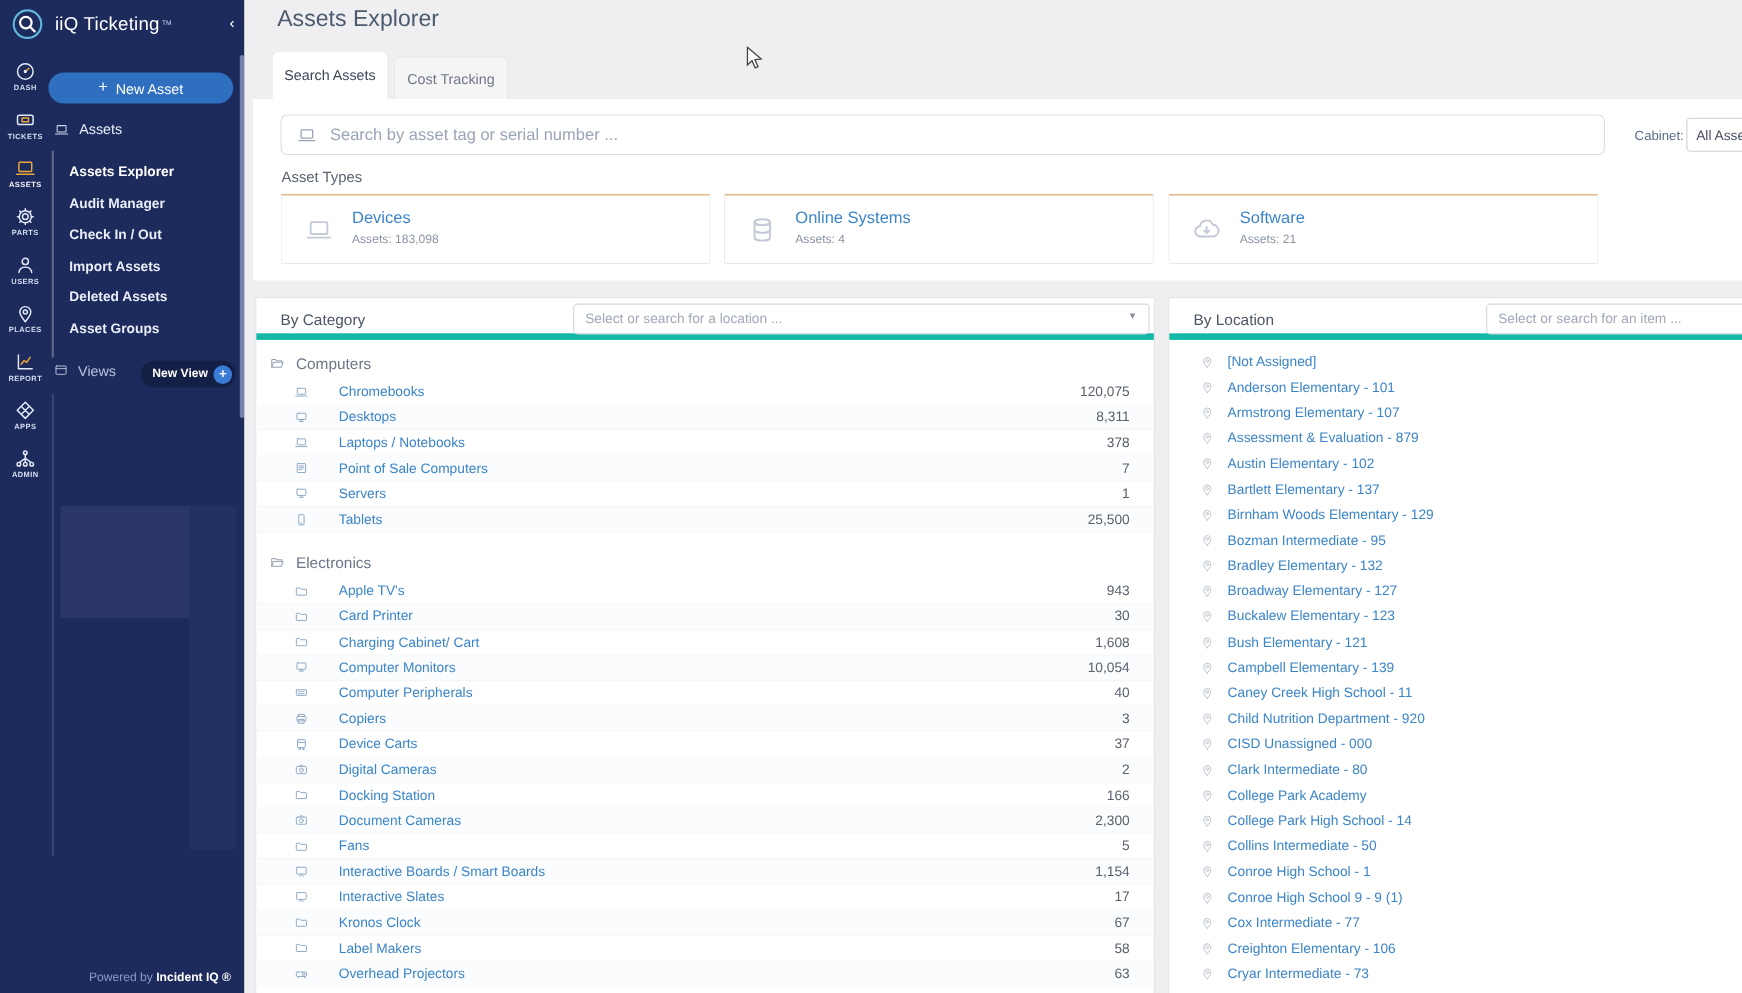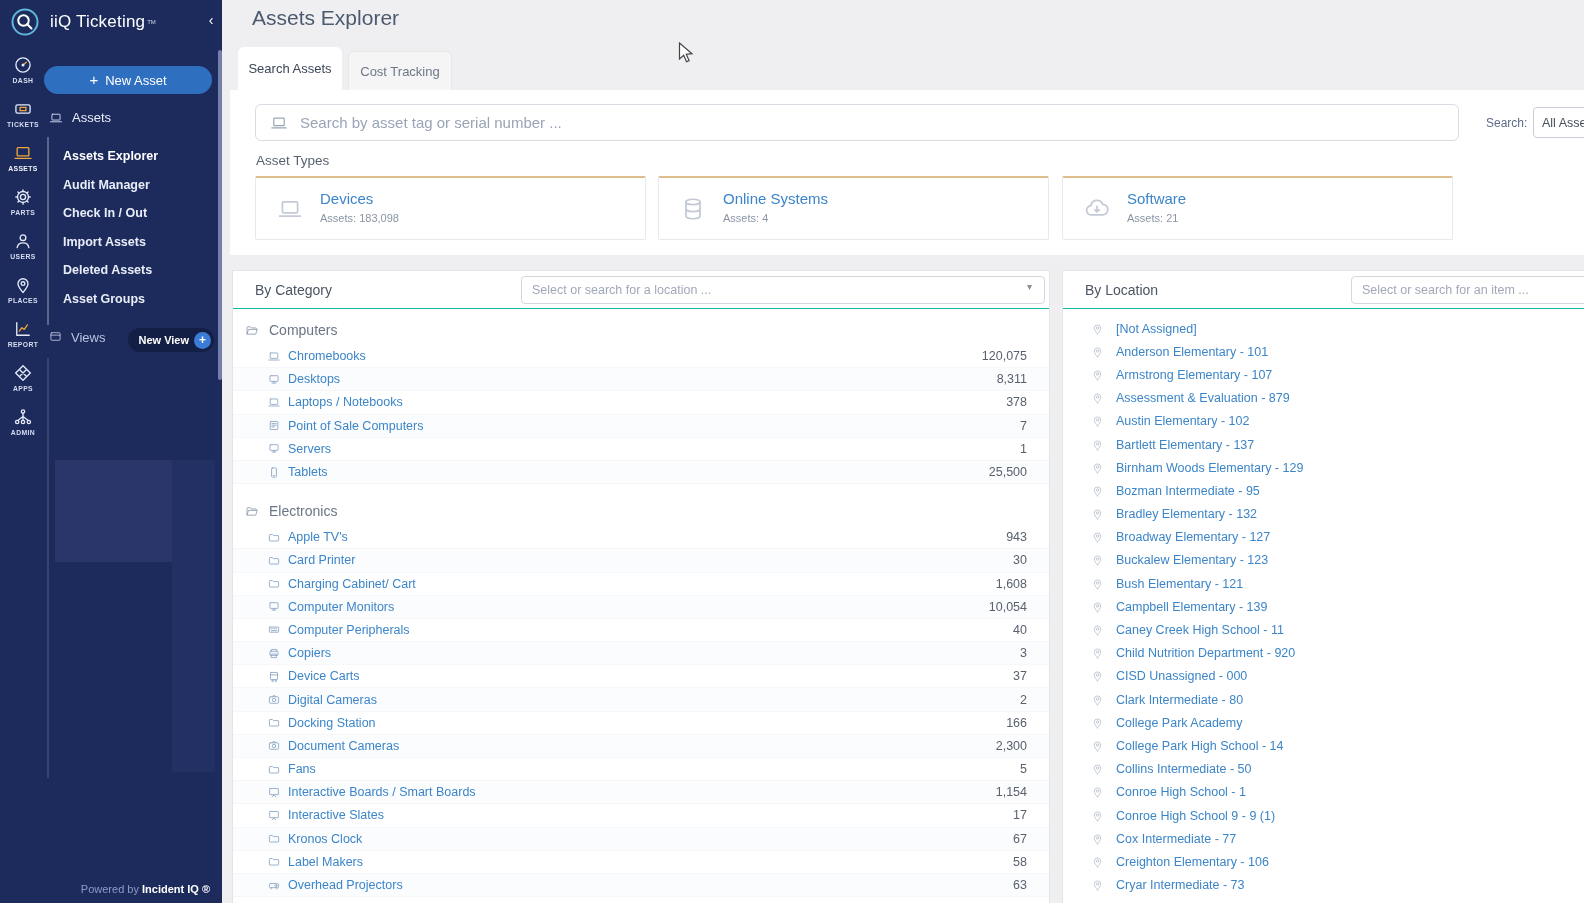--- a/index.html
+++ b/index.html
@@ -45,21 +45,21 @@
   #sb-artifact2 { position:absolute; left:172px; top:460px; width:43px; height:312px; background:rgba(128,122,198,.07); }
   #sb-scrollthumb { position:absolute; left:218px; top:50px; width:4px; height:330px; background:rgba(185,200,235,.55); border-radius:2px; }
 
   #sb-footer { position:absolute; right:12px; bottom:8px; font-size:11px; color:#8b9bc6; }
   #sb-footer b { color:#ffffff; font-weight:700; }
 
   
   #main { position:absolute; left:222px; top:0; width:1362px; height:903px; }
   #page-title { position:absolute; left:30px; top:6px; font-size:21px; color:#4b5a6e; font-weight:400; }
 
-  .tab { position:absolute; font-size:13px; cursor:pointer; display:flex; align-items:center; justify-content:center; border-radius:6px 6px 0 0; }
+  .tab { position:absolute; font-size:13px; cursor:pointer; display:flex; align-items:center; justify-content:center; border-radius:6px 6px 0 0;margin-left:10px; }
   #tab-search { left:16px; top:47px; width:104px; height:43px; background:#ffffff; color:#3b4556; font-weight:400; z-index:2; }
   #tab-cost { left:126px; top:51px; width:104px; height:39px; background:#f5f5f6; border:1px solid #e7e7e9; border-bottom:none; color:#6e7787; }
 
   #tab-sheet { position:absolute; left:8px; top:90px; width:1354px; height:165px; background:#ffffff; }
 
   #search-box { position:absolute; left:33px; top:104px; width:1204px; height:37px; background:#fff; border:1px solid #d9dde3; border-radius:6px; display:flex; align-items:center; padding:0 12px; gap:10px; }
   #search-box .ic { width:22px; height:18px; color:#9aa5b5; flex:0 0 auto; }
   #search-input { border:none; outline:none; flex:1; font-size:15px; color:#3b4556; font-family:"Liberation Sans",sans-serif; background:transparent; }
   #search-input::placeholder { color:#9aa4b6; }
   #search-scope-label { position:absolute; left:1264px; top:116px; font-size:12px; color:#5c6b8a; }
@@ -68,33 +68,33 @@
   #asset-types-label { position:absolute; left:34px; top:153px; font-size:13.5px; color:#59636f; }
   .type-card { position:absolute; top:176px; width:391px; height:64px; background:#fff; border:1px solid #e9e9eb; border-top:2px solid #ddbe8c; border-radius:2px; cursor:pointer; }
   #card-devices { left:33px; } #card-online { left:436px; } #card-software { left:840px; }
   .type-card .ic { position:absolute; left:20px; top:18px; width:28px; height:26px; color:#c3cad6; }
   .type-title { position:absolute; left:64px; top:12px; font-size:15px; color:#3c85c8; }
   .type-sub { position:absolute; left:64px; top:34px; font-size:11px; color:#8b95a5; }
 
   .panel { position:absolute; top:270px; background:#fff; border:1px solid #e4e4e6; }
   #category-panel { left:10px; width:818px; height:640px; }
   #location-panel { left:840px; width:620px; height:640px; }
-  .panel-header { position:relative; height:38px; border-bottom:1px solid #14b8a6; }
+  .panel-header { position:relative; height:38px; border-bottom:6px solid #14b8a6; }
   .panel-title { position:absolute; left:22px; top:11px; font-size:14px; color:#4b5563; }
   .panel-filter { position:absolute; top:5px; height:28px; border:1px solid #d4d8de; border-radius:4px; background:#fff; font-size:12.5px; color:#47505e; padding:0 26px 0 10px; font-family:"Liberation Sans",sans-serif; outline:none; }
   .panel-filter::placeholder { color:#a0a8b8; }
   #category-filter { left:288px; width:524px; }
   #location-filter { left:288px; width:320px; }
   #category-caret { position:absolute; left:794px; top:10px; font-size:10px; color:#8a8f99; pointer-events:none; }
 
   .group-header { display:flex; align-items:center; gap:9px; height:30px; padding-left:11px; color:#6b7687; font-size:14px; }
   .group-header .ic { width:16px; height:14px; color:#97a3b4; }
   #cat-body { padding-top:6px; }
   .group-sep { height:12px; }
-  .cat-row { height:23.2px; display:flex; align-items:center; padding:0 22px 0 34px; gap:7px; cursor:pointer; border-bottom:1px solid #f6f7f9; }
+  .cat-row { height:23.2px; display:flex; align-items:center; padding:0 22px 0 34px; gap:27px; cursor:pointer; border-bottom:1px solid #f6f7f9; }
   .cat-row:nth-child(even) { background:#fbfcfd; }
   .cat-row .ic { width:14px; height:13px; color:#8ca6c4; flex:0 0 auto; }
   .cat-label { font-size:12.5px; color:#3c85c8; flex:1; }
   .cat-count { font-size:12.5px; color:#59616e;margin-left:41px; }
 
   #loc-body { padding-top:8px; }
   .loc-row { height:23.2px; display:flex; align-items:center; padding-left:28px; gap:12px; cursor:pointer; }
   .loc-row .ic { width:13px; height:14px; color:#b8c1cd; flex:0 0 auto; }
   .loc-label { font-size:12.5px; color:#3c85c8; }
 
@@ -270,21 +270,21 @@
 
   <div id="search-box">
     <span class="ic">
         <svg viewBox="0 0 24 24">
           <rect x="5" y="5.5" width="14" height="10" rx="1"></rect>
           <path d="M2.5 18.5h19"></path>
         </svg>
       </span>
     <input id="search-input" type="text" placeholder="Search by asset tag or serial number ..." style="">
   </div>
-  <div id="search-scope-label">Search:</div>
+  <div id="search-scope-label">Cabinet:</div>
   <div id="search-scope">
     <span>All Assets</span>
   </div>
 
   <div id="asset-types-label">Asset Types</div>
 
   <div id="card-devices" class="type-card">
     <span class="ic">
         <svg viewBox="0 0 24 24">
           <rect x="5" y="5.5" width="14" height="10" rx="1"></rect>

